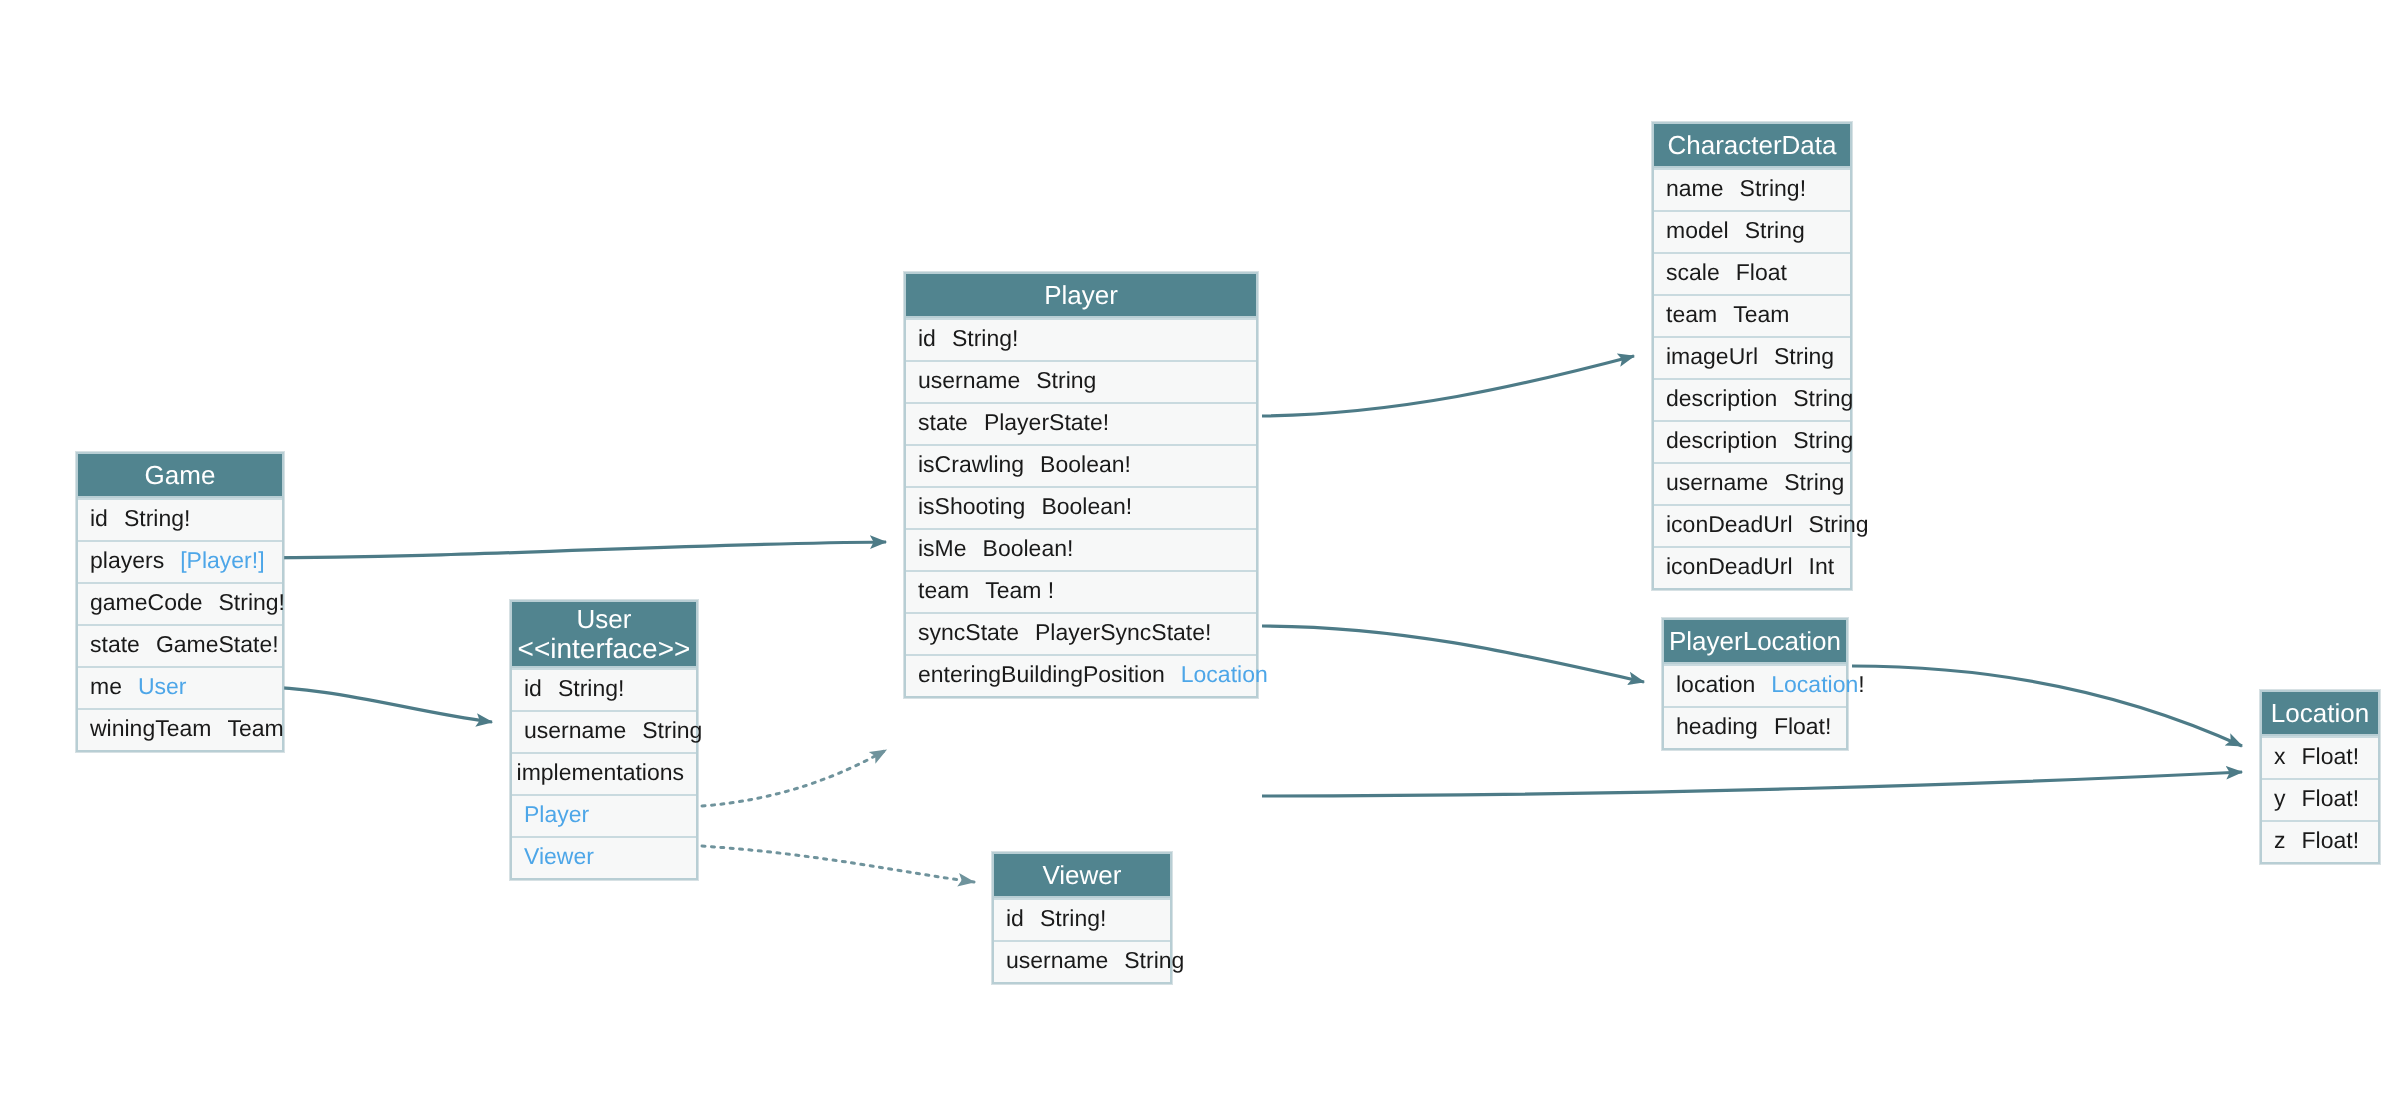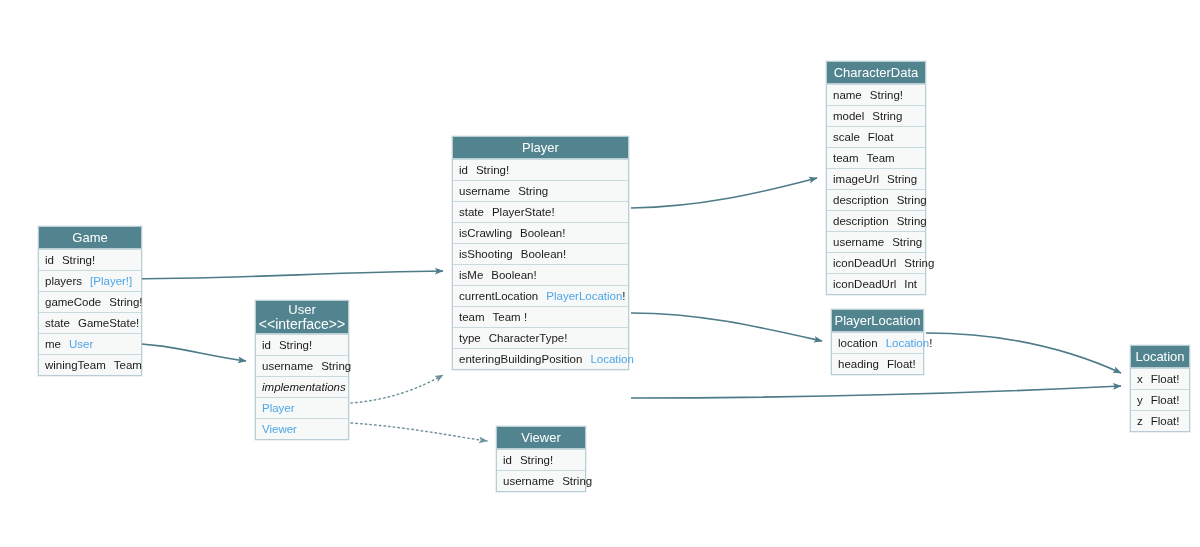--- a/index.html
+++ b/index.html
@@ -74,22 +74,21 @@
     border-top: none;
   }
   .row .fname {
     text-align: left;
   }
   .row .ftype {
     text-align: right;
     margin-left: 8px;
   }
   .row.center {
-    justify-content: flex-start;
-    font-style: italic;
+    justify-content: flex-end;
   }
   .row.center .fname {
     text-align: center;
   }
   .row.single {
     justify-content: flex-start;
   }
   .link {
     color: #4da6e8;
   }
@@ -200,30 +199,26 @@
         </div>
         <div class="row">
           <span class="fname">isShooting</span>
           <span class="ftype">Boolean!</span>
         </div>
         <div class="row">
           <span class="fname">isMe</span>
           <span class="ftype">Boolean!</span>
         </div>
         <div class="row">
-          <span class="fname">currentLocation</span>
-          <span class="ftype"><span class="link">PlayerLocation</span><span class="bang">!</span></span>
-        </div>
-        <div class="row">
           <span class="fname">team</span>
           <span class="ftype">Team !</span>
         </div>
         <div class="row">
-          <span class="fname">type</span>
-          <span class="ftype">CharacterType!</span>
+          <span class="fname">syncState</span>
+          <span class="ftype">PlayerSyncState!</span>
         </div>
         <div class="row">
           <span class="fname">enteringBuildingPosition</span>
           <span class="ftype"><span class="link">Location</span></span>
         </div>
       </div>
       <div class="entity" style="left: 496px; top: 426px; width: 90px;">
         <div class="ent-header">Viewer</div>
         <div class="row">
           <span class="fname">id</span>

